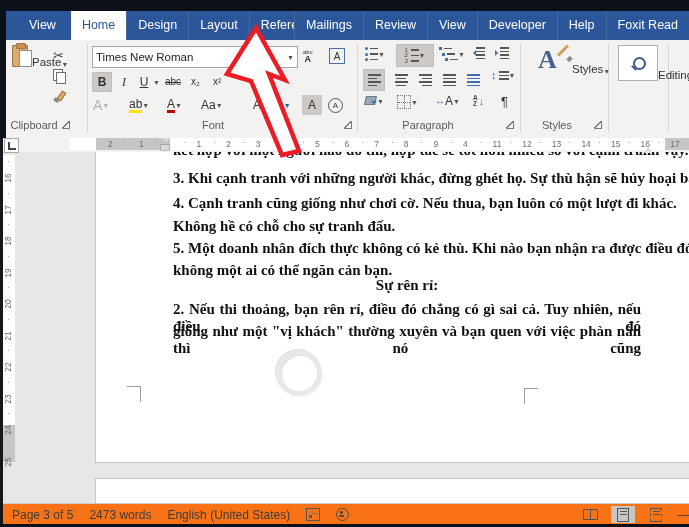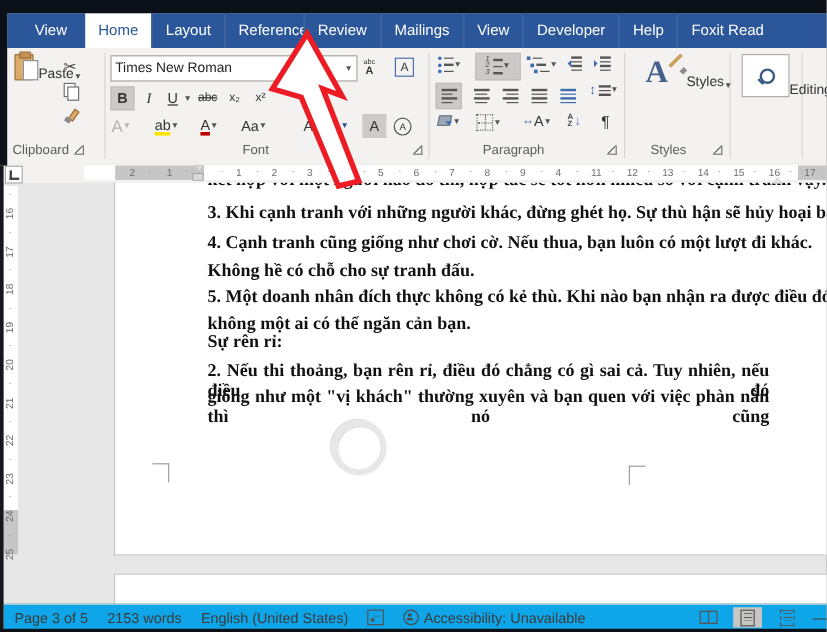--- a/index.html
+++ b/index.html
@@ -108,21 +108,21 @@
   #page4{position:absolute;left:92px;top:326px;width:600px;height:26px;background:#fff;border:1px solid #c6c6c6;}
   .dline{position:absolute;left:77px;width:468px;font-family:"Liberation Serif","DejaVu Serif",serif;font-weight:bold;font-size:15px;line-height:17px;color:#111;white-space:nowrap;}
   .dline.just{white-space:normal;text-align:justify;text-align-last:justify;}
   .watermark{position:absolute;left:180px;top:198px;display:flex;align-items:center;gap:6px;color:#e7e7e7;text-shadow:1px 1px 0 #f6f6f6,-1px -1px 0 #dcdcdc;z-index:0;}
   .wm-logo{width:36px;height:36px;border:5px solid #e7e7e7;border-radius:50%;box-shadow:1px 1px 0 #f6f6f6,-1px -1px 0 #dcdcdc,inset 1px 1px 0 #dcdcdc;}
   .wm-text{font-size:46px;font-weight:bold;letter-spacing:2px;font-family:"DejaVu Sans",sans-serif;}
   .cmark{position:absolute;width:13px;height:15px;z-index:0;}
   .cmark.l{border-top:1px solid #9f9f9f;border-right:1px solid #9f9f9f;}
   .cmark.r{border-top:1px solid #9f9f9f;border-left:1px solid #9f9f9f;}
   
-  #statusbar{position:absolute;left:3px;right:0;top:503px;height:21px;background:#0ea5e9;border-top:1px solid #cfcecd;display:flex;align-items:center;font-size:12px;color:#3b3b3b;z-index:3;}
+  #statusbar{position:absolute;left:3px;right:0;top:503px;height:21px;background:#f97316;border-top:1px solid #cfcecd;display:flex;align-items:center;font-size:12px;color:#3b3b3b;z-index:3;}
   #statusbar .it{margin-left:16px;white-space:nowrap;}
   #statusbar .it.first{margin-left:9px;}
   .macro{width:12px;height:11px;border:1px solid #555;margin-left:16px;position:relative;}
   .macro:before{content:"";position:absolute;left:2px;bottom:2px;width:3px;height:3px;background:#555;}
   .macro:after{content:"";position:absolute;right:2px;top:2px;width:5px;height:2px;border-bottom:1px dotted #555;}
   .accg{display:flex;align-items:center;gap:4px;margin-left:16px;}
   .acc-ic{width:11px;height:11px;border:1.5px solid #4a4a4a;border-radius:50%;position:relative;}
   .acc-ic:before{content:"";position:absolute;left:3.2px;top:2px;width:2.5px;height:2.5px;border-radius:50%;background:#4a4a4a;}
   .acc-ic:after{content:"";position:absolute;left:2px;top:5.5px;width:5px;height:2px;background:#4a4a4a;}
   #statusbar .right{margin-left:auto;display:flex;align-items:center;gap:9px;padding-right:0;}
@@ -140,24 +140,25 @@
 </head>
 <body>
 
 <div id="win">
   <div class="frame-top"></div>
 
   <div id="tabbar">
 
     <div class="tab first">View</div>
       <div class="tab active">Home</div>
+      <div class="tab sep">Design</div>
       <div class="tab sep">Layout</div>
       <div class="tab sep clip">References</div>
+      <div class="tab sep">Mailings</div>
       <div class="tab sep">Review</div>
-      <div class="tab sep">Mailings</div>
       <div class="tab sep">View</div>
       <div class="tab sep">Developer</div>
       <div class="tab sep">Help</div>
       <div class="tab sep">Foxit Read</div>
   </div>
 
   <div id="ribbon">
     <div class="gdiv" style="left:87px"></div>
       <div class="gdiv" style="left:357px"></div>
     <div class="gdiv" style="left:520px"></div>
@@ -528,35 +529,34 @@
       </div>
       <span class="cmark l" style="left:31px;top:234px"></span>
       <span class="cmark r" style="left:428px;top:236px"></span>
 
     <div class="dline" style="top: -10px;">kết hợp với một người nào đó thì, hợp tác sẽ tốt hơn nhiều so với cạnh tranh vậy.</div>
         <div class="dline" style="top: 18px;">3. Khi cạnh tranh với những người khác, đừng ghét họ. Sự thù hận sẽ hủy hoại bạn.</div>
         <div class="dline" style="top: 43px;">4. Cạnh tranh cũng giống như chơi cờ. Nếu thua, bạn luôn có một lượt đi khác.</div>
         <div class="dline" style="top: 66px;">Không hề có chỗ cho sự tranh đấu.</div>
         <div class="dline" style="top: 88px;">5. Một doanh nhân đích thực không có kẻ thù. Khi nào bạn nhận ra được điều đó,</div>
         <div class="dline" style="top: 110px;">không một ai có thể ngăn cản bạn.</div>
-        <div class="dline" style="top: 125px;">Sự rên rỉ:</div>
+        <div class="dline" style="top: 125px; text-align: center;">Sự rên rỉ:</div>
         <div class="dline just" style="top: 149px;">2. Nếu thi thoảng, bạn rên rỉ, điều đó chẳng có gì sai cả. Tuy nhiên, nếu điều đó</div>
         <div class="dline just" style="top: 171px;">giống như một "vị khách" thường xuyên và bạn quen với việc phàn nàn thì nó cũng</div>
       </div>
     <div id="page4"></div>
   </div>
 
   <div id="statusbar">
     <span class="it first">Page 3 of 5</span>
-    <span class="it">2153 words</span>
+    <span class="it">2473 words</span>
     <span class="it">English (United States)</span>
     <span class="macro"></span>
     <span class="accg">
       <span class="acc-ic"></span>
-      <span>Accessibility: Unavailable</span>
     </span>
     <span class="right">
       <span class="v-ic">
           <span class="book"></span>
         </span>
       <span class="v-ic sel">
           <span class="pagelines"></span>
         </span>
       <span class="v-ic">
           <span class="pagelines" style="border-style:solid dashed"></span>

